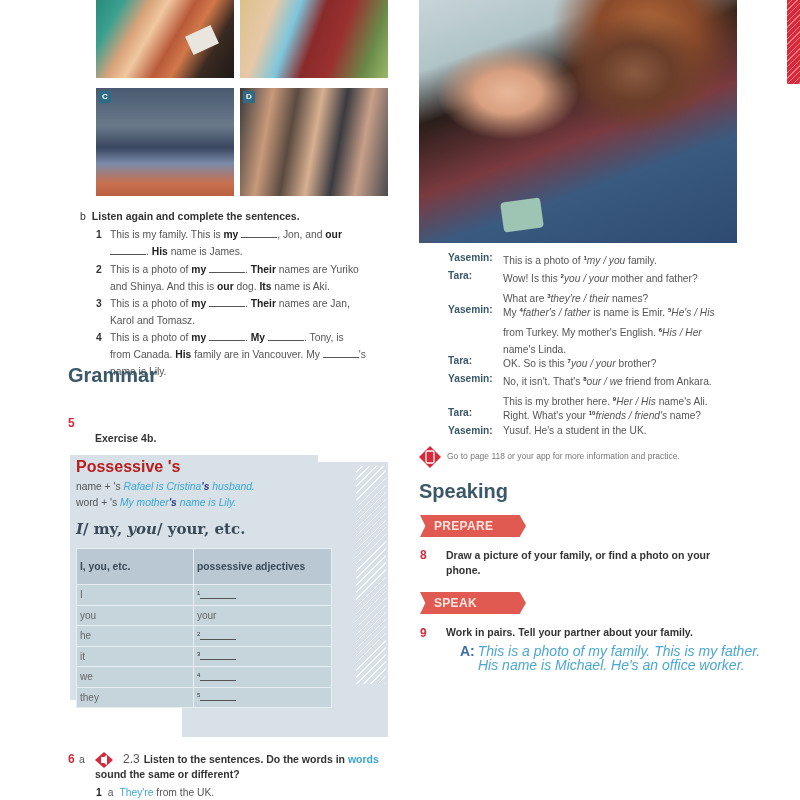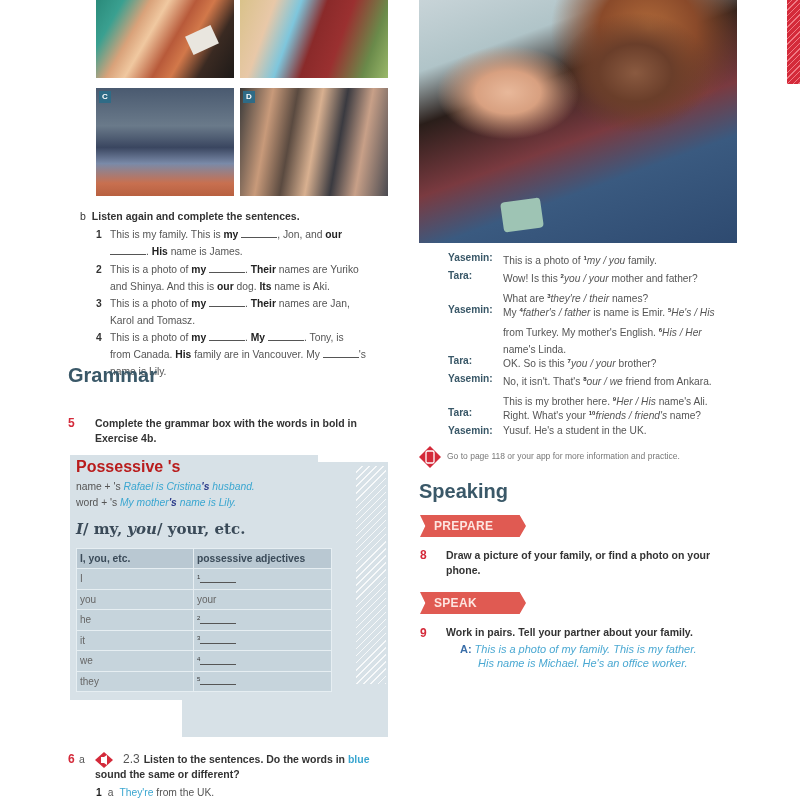--- a/index.html
+++ b/index.html
@@ -44,38 +44,38 @@
   .hatch { position: absolute; left: 356px; top: 466px; width: 30px; height: 218px;
     background: repeating-linear-gradient(135deg, transparent 0, transparent 4px, rgba(255,255,255,0.8) 4px, rgba(255,255,255,0.8) 5px); }
   .gbox-title { position: absolute; left: 76px; top: 458px; font-size: 16px; font-weight: bold; color: #b91c1c; }
   .gline { position: absolute; left: 76px; font-size: 10.3px; color: #555; }
   .gline i { color: #3aa6d0; }
   .gline i b { color: #2a3a8a; }
   .gsub { position: absolute; left: 76px; top: 520px; font-size: 15px; font-weight: bold; font-style: normal; color: #3a4a58; font-family: "DejaVu Serif", serif; }
   .gsub i { font-style: italic; }
 
   table.gtable { position: absolute; left: 76px; top: 548px; width: 256px; border-collapse: collapse; }
-  table.gtable th { background: #b9c8d2; text-align: left; font-size: 10.3px; color: #3a4a58; padding: 4px 3px; height: 20px; border: 1px solid #e6eef2; font-weight: bold; }
+  table.gtable th { background: #b9c8d2; text-align: left; font-size: 10.3px; color: #3a4a58; padding: 12px 3px; height: 20px; border: 1px solid #e6eef2; font-weight: bold; }
   table.gtable td { background: #c6d4dc; font-size: 10px; color: #666; padding: 0 3px; height: 20.5px; border: 1px solid #e6eef2; }
   table.gtable td.c1 { width: 117px; }
 
   .dlg { position: absolute; left: 448px; font-size: 10.2px; line-height: 16.5px; color: #555; width: 300px; }
   .dlg .sp { position: absolute; left: 0; font-weight: bold; color: #3a5868; }
   .dlg .tx { position: absolute; left: 55px; width: 245px; }
   .dlg i { color: #555; }
   .dlg .sup { font-weight: bold; }
 
   .app-icon { position: absolute; left: 419px; top: 446px; width: 22px; height: 22px; }
   .app-text { position: absolute; left: 447px; top: 451px; font-size: 8.5px; color: #777; }
 
   .banner { position: absolute; left: 420px; width: 106px; height: 22px; background: #e05a52;
     clip-path: polygon(0 0, 94% 0, 100% 50%, 94% 100%, 0 100%, 5% 50%); color: #fde5e0; font-weight: bold; font-size: 12px; line-height: 22px; padding-left: 14px; letter-spacing: 0.3px; }
 
   .audio-icon { position: absolute; left: 95px; top: 752px; width: 18px; height: 16px; }
-  .example { position: absolute; left: 461px; font-size: 11px; font-style: italic; color: #4aa8d2; }
+  .example { position: absolute; left: 461px; font-size: 14px; font-style: italic; color: #4aa8d2; }
   .example b { color: #3a5868; font-style: normal; }
 </style>
 </head>
 <body>
 
 <div id="photo-a" class="photo">
     <div class="card"></div>
   </div>
 <div id="photo-b" class="photo"></div>
 <div id="photo-c" class="photo">
@@ -122,21 +122,21 @@
   <div style="padding-left:14px;">
     <span>This is a photo of </span><b>my</b> <span class="blank"></span><span>. </span><b>My</b> <span class="blank"></span><span>. Tony, is</span><br>
     <span>from Canada. </span><b>His</b><span> family are in Vancouver. My </span><span class="blank"></span><span>'s</span><br>
     <span>name is Lily.</span>
   </div>
 </div>
 
 <div class="section-title" style="left:68px; top:364px;">Grammar</div>
 <div class="ex-head" style="left:68px; top:416px; width:330px; line-height:15px;">
   <span class="ex-num" style="position:absolute; left:0;">5</span>
-  <div style="padding-left:27px;"><span>Complete the grammar box with the words in bold in</span><br><span>Exercise 4b.</span></div>
+  <div style="padding-left:27px;"><br><span>Exercise 4b.</span></div>
 </div>
 
 <div class="gbox"></div>
 <div class="gbox-cut2"></div>
 <div class="gbox-cut"></div>
 <div class="hatch"></div>
 <div class="gbox-title">Possessive 's</div>
 <div class="gline" style="top:481px;">
   <span>name + 's </span><i><span>Rafael is Cristina</span><b>'s</b><span> husband.</span></i>
 </div>
@@ -179,21 +179,21 @@
         <td class="c1">they</td>
         <td><span class="sup">5</span><span class="blank"></span></td>
       </tr>
   </tbody>
 </table>
 
 <div class="ex-head" style="left:68px; top:752px; width:330px; line-height:15px;">
   <span class="ex-num" style="position:absolute; left:0;">6</span>
   <span style="position:absolute; left:11px; font-weight:normal; color:#555;">a</span>
   <div style="padding-left:27px;">
-    <span style="display:inline-block; width:28px;"></span><span style="font-size:12px; font-weight:normal; color:#555; margin-right:4px;">2.3</span><span>Listen to the sentences. Do the words in </span><span style="color:#3aa6d0;">blue</span><br>
+    <span style="display:inline-block; width:28px;"></span><span style="font-size:12px; font-weight:normal; color:#555; margin-right:4px;">2.3</span><span>Listen to the sentences. Do the words in </span><span style="color:#3aa6d0;">words</span><br>
     <span>sound the same or different?</span>
   </div>
 </div>
 <svg class="audio-icon" viewBox="0 0 18 16">
   <polygon points="9,0 18,8 9,16 0,8" fill="#d42a3a"></polygon>
   <rect x="6" y="5" width="3" height="6" fill="#fff"></rect>
   <polygon points="9,5 12,3 12,13 9,11" fill="#fff"></polygon>
 </svg>
 <div class="item" style="left:96px; top:784px;">
   <b style="margin-right:6px;">1</b><span style="margin-right:6px;">a</span><span style="color:#3aa6d0;">They're</span><span> from the UK.</span>

